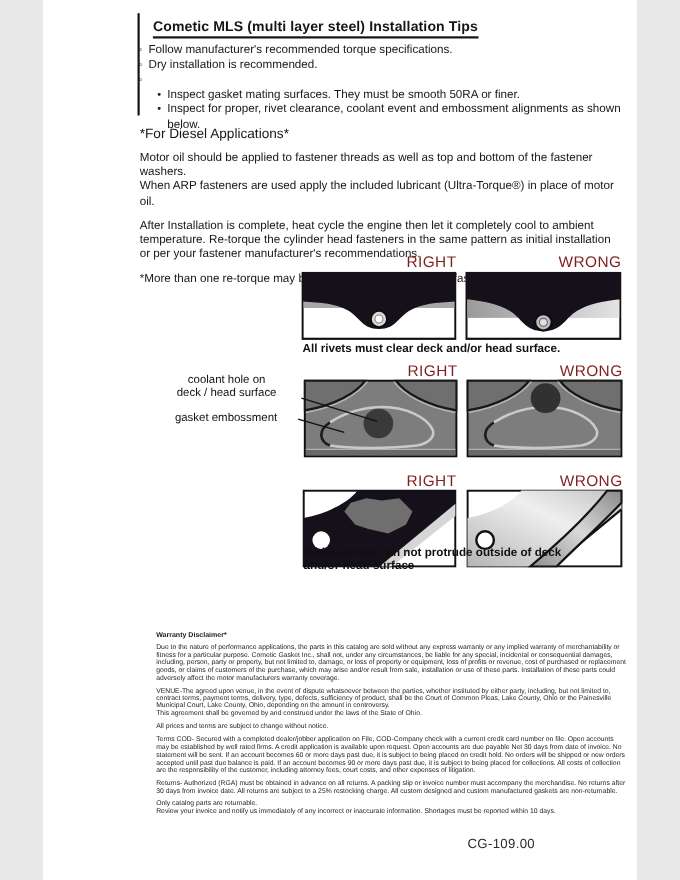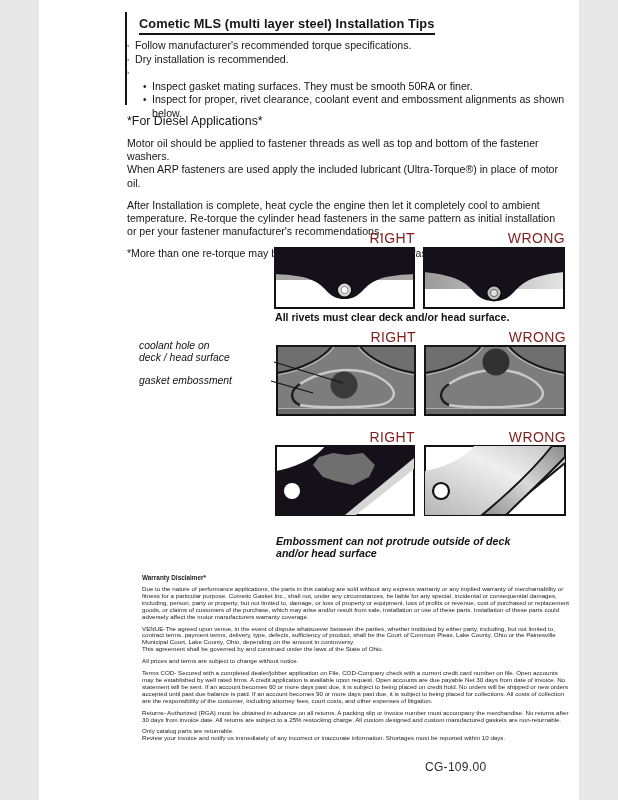--- a/index.html
+++ b/index.html
@@ -24,21 +24,21 @@
   .tip.level2{padding-left:17px;}
   .tip.level2 .marker{font-size:10px;}
   
   .diesel{left:88px;top:114px;width:446px;}
   .diesel h2{font-size:12.4px;font-weight:normal;margin:0 0 9px 0;}
   .diesel p{font-size:10.6px;line-height:13.2px;margin:0 0 9px 0;}
   
   .dg-label{font-size:14px;letter-spacing:0.4px;text-align:right;color:#7f1d1d;}
   .dg-caption{font-size:10.6px;font-weight:bold;color:#111;line-height:11.5px;}
   .dg-box{display:block;}
-  .annot{font-size:10.4px;line-height:11.6px;text-align:left;color:#111;font-style:italic;}
+  .annot{font-size:10.4px;line-height:11.6px;text-align:center;color:#111;}
   
   .legal{left:103px;top:574px;width:428px;color:#1c1c1c;}
   .legal .lg-head{font-size:6.4px;font-weight:bold;margin-bottom:5px;}
   .legal .lg-para{font-size:6.2px;line-height:6.9px;margin-bottom:5px;white-space:pre-line;}
   .page-code{left:386px;top:760px;font-size:12px;letter-spacing:0.3px;color:#2b2b2b;}
 </style>
 </head>
 <body>
 
 <div class="page">
@@ -168,21 +168,21 @@
           <stop offset="1" stop-color="#8a8a8a"></stop>
       </linearGradient>
     </defs>
     <rect x="1" y="1" width="140" height="69" fill="#ffffff" stroke="#111" stroke-width="2"></rect>
     <path d="M50,1 C42,12 22,22 1,26 L1,70 L78,70 L141,18 L141,1 Z" fill="url(#gDeck3)"></path>
     <line x1="78" y1="70" x2="141" y2="18" stroke="#111" stroke-width="2"></line>
     <path d="M58,70 C82,50 110,24 128,1 L141,1 L141,12 C118,36 98,54 82,70 Z" fill="url(#gBand3)" stroke="#141414" stroke-width="2"></path>
     <circle cx="17" cy="46" r="8" fill="#ffffff" stroke="#111" stroke-width="2.2"></circle>
   </svg>
 
-  <div class="abs dg-caption preline" style="left:237px;top:536px;font-style:italic;">Embossment can not protrude outside of deck
+  <div class="abs dg-caption preline" style="left:237px;top:497px;">Embossment can not protrude outside of deck
 and/or head surface</div>
 
   <div class="abs legal">
     <div class="lg-head">Warranty Disclaimer*</div>
     <div>
         <div class="lg-para">Due to the nature of performance applications, the parts in this catalog are sold without any express warranty or any implied warranty of merchantability or fitness for a particular purpose.  Cometic Gasket Inc., shall not, under any circumstances, be liable for any special, incidental or consequential damages, including, person, party or property, but not limited to, damage, or loss of property or equipment, loss of profits or revenue, cost of purchased or replacement goods, or claims of customers of the purchase, which may arise and/or result from sale, installation or use of these parts.  Installation of these parts could adversely affect the motor manufacturers warranty coverage.</div>
         <div class="lg-para">VENUE-The agreed upon venue, in the event of dispute whatsoever between the parties, whether instituted by either party, including, but not limited to, contract terms, payment terms, delivery, type, defects, sufficiency of product, shall be the Court of Common Pleas, Lake County, Ohio or the Painesville Municipal Court, Lake County, Ohio, depending on the amount in controversy.
 This agreement shall be governed by and construed under the laws of the State of Ohio.</div>
         <div class="lg-para">All prices and terms are subject to change without notice.</div>
         <div class="lg-para">Terms COD- Secured with a completed dealer/jobber application on File, COD-Company check with a current credit card number on file.  Open accounts may be established by well rated firms.  A credit application is available upon request.  Open accounts are due payable Net 30 days from date of invoice.  No statement will be sent.  If an account becomes 60 or more days past due, it is subject to being placed on credit hold.  No orders will be shipped or new orders accepted until past due balance is paid.  If an account becomes 90 or more days past due, it is subject to being placed for collections.  All costs of collection are the responsibility of the customer, including attorney fees, court costs, and other expenses of litigation.</div>

